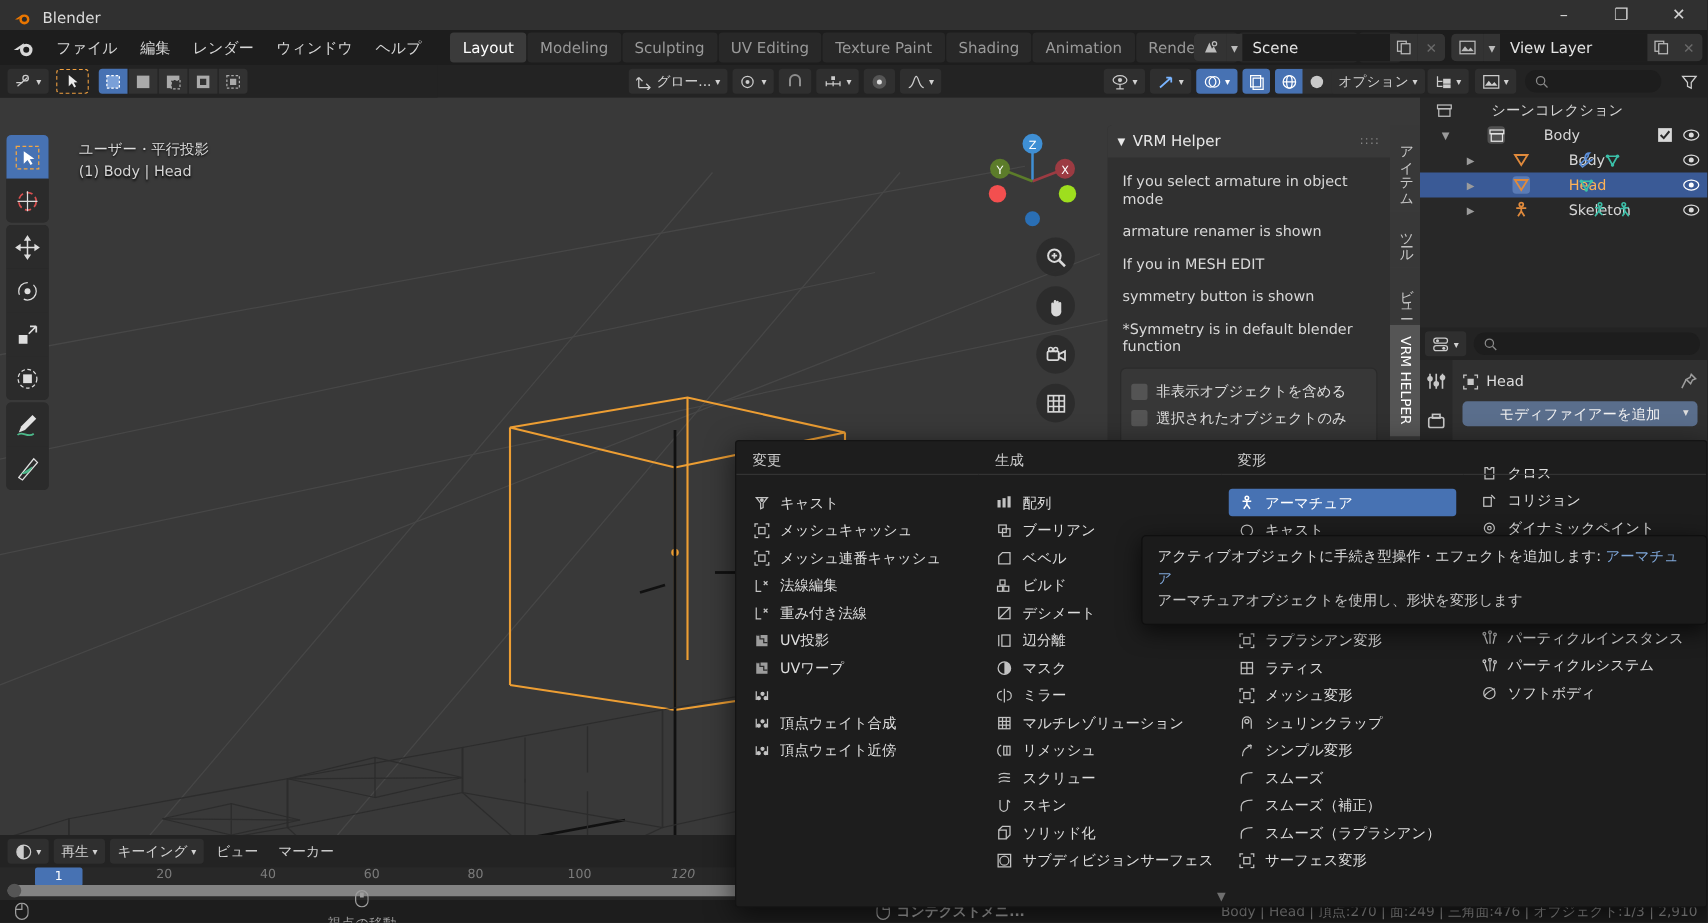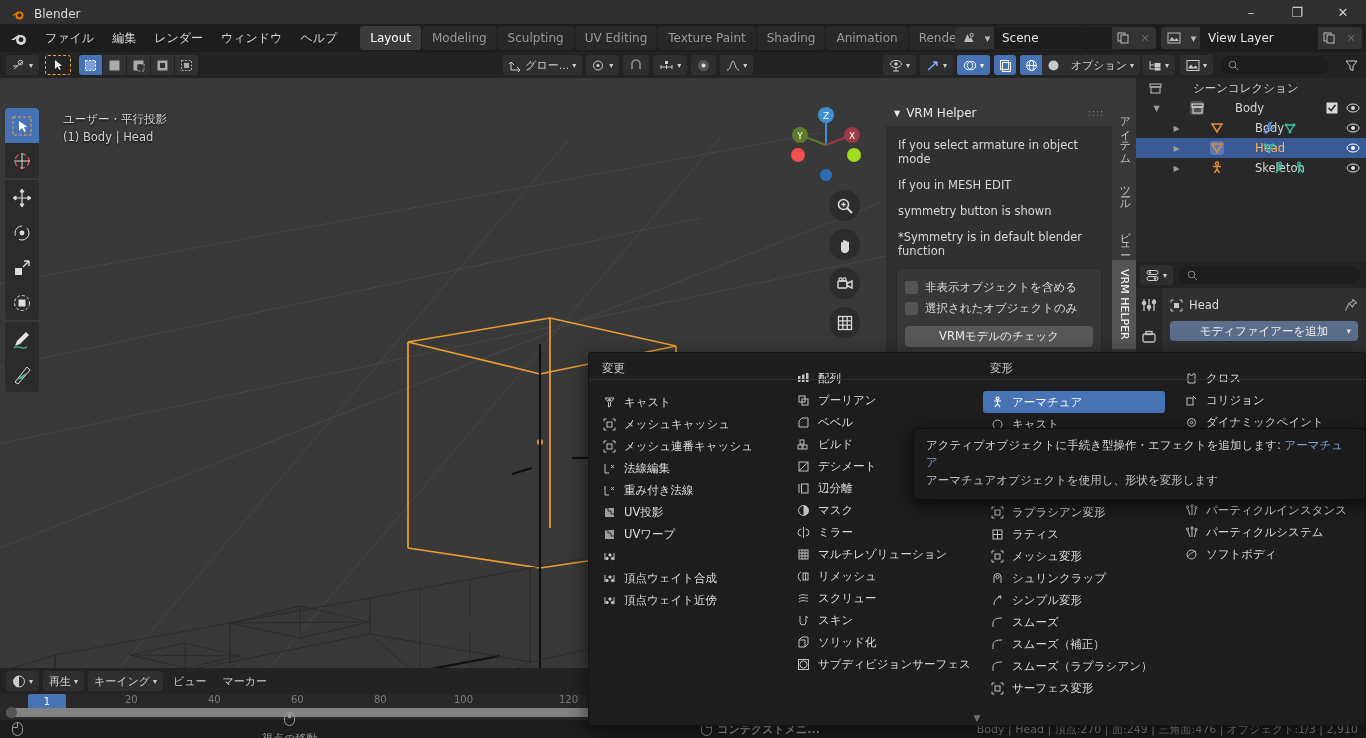--- a/index.html
+++ b/index.html
@@ -535,20 +535,21 @@
     </div>
 
     <div class="npanel">
       <div class="np-head">
         <span style="font-size:8px;">▼</span>
         <span>VRM Helper</span>
         <span class="np-grip">::::</span>
       </div>
       <div class="np-body">
         <div class="np-line">If you select armature in object mode</div>
+        <div class="np-line">armature renamer is shown</div>
         <div class="np-line">If you in MESH EDIT</div>
         <div class="np-line">symmetry button is shown</div>
         <div class="np-line">*Symmetry is in default blender function</div>
         <div class="np-box">
           <div class="np-chk">
             <span class="cb"></span>
             <span>非表示オブジェクトを含める</span>
           </div>
           <div class="np-chk">
             <span class="cb"></span>
@@ -934,21 +935,21 @@
         </div>
       </div>
     </div>
 
     <div class="tl-ruler">
       <div class="tl-tick" style="left:125px;">20</div>
       <div class="tl-tick" style="left:208px;">40</div>
       <div class="tl-tick" style="left:291px;">60</div>
       <div class="tl-tick" style="left:374px;">80</div>
       <div class="tl-tick" style="left:454px;">100</div>
-      <div class="tl-tick" style="left:559px;">120</div>
+      <div class="tl-tick" style="left:537px;font-style:italic;">120</div>
       <div class="tl-tick" style="left:620px;color:#5a5a5a;">140</div>
       <div class="tl-tick" style="left:703px;color:#5a5a5a;">160</div>
       <div class="tl-tick" style="left:786px;color:#5a5a5a;">180</div>
       <div class="tl-tick" style="left:866px;color:#5a5a5a;">200</div>
       <div class="tl-tick" style="left:949px;color:#5a5a5a;">220</div>
       <div class="tl-tick" style="left:1032px;color:#5a5a5a;">240</div>
     </div>
 
     <div class="tl-playhead" style="left:28px;top:26px;">
       <span>1</span>
@@ -1083,20 +1084,21 @@
                 <circle cx="4" cy="8.5" r="1.2" fill="#c2c2c2"></circle>
                 <circle cx="7" cy="5" r="1.2" fill="#c2c2c2"></circle>
                 <circle cx="9.5" cy="8.5" r="1.2" fill="#c2c2c2"></circle>
               </svg>
             </span>
           <span>頂点ウェイト近傍</span>
         </div>
       </div>
 
       <div class="mm-col">
+        <div class="mm-title">生成</div>
         <div class="mm-sep"></div>
         <div style="height:8px"></div>
         <div class="mm-item">
           <span class="mm-ico">
               <svg width="13" height="13" viewBox="0 0 13 13" fill="#c2c2c2">
                 <rect x="1" y="4" width="2.5" height="6"></rect>
                 <rect x="5" y="2.5" width="2.5" height="7.5"></rect>
                 <rect x="9" y="1" width="2.5" height="9"></rect>
               </svg>
             </span>

